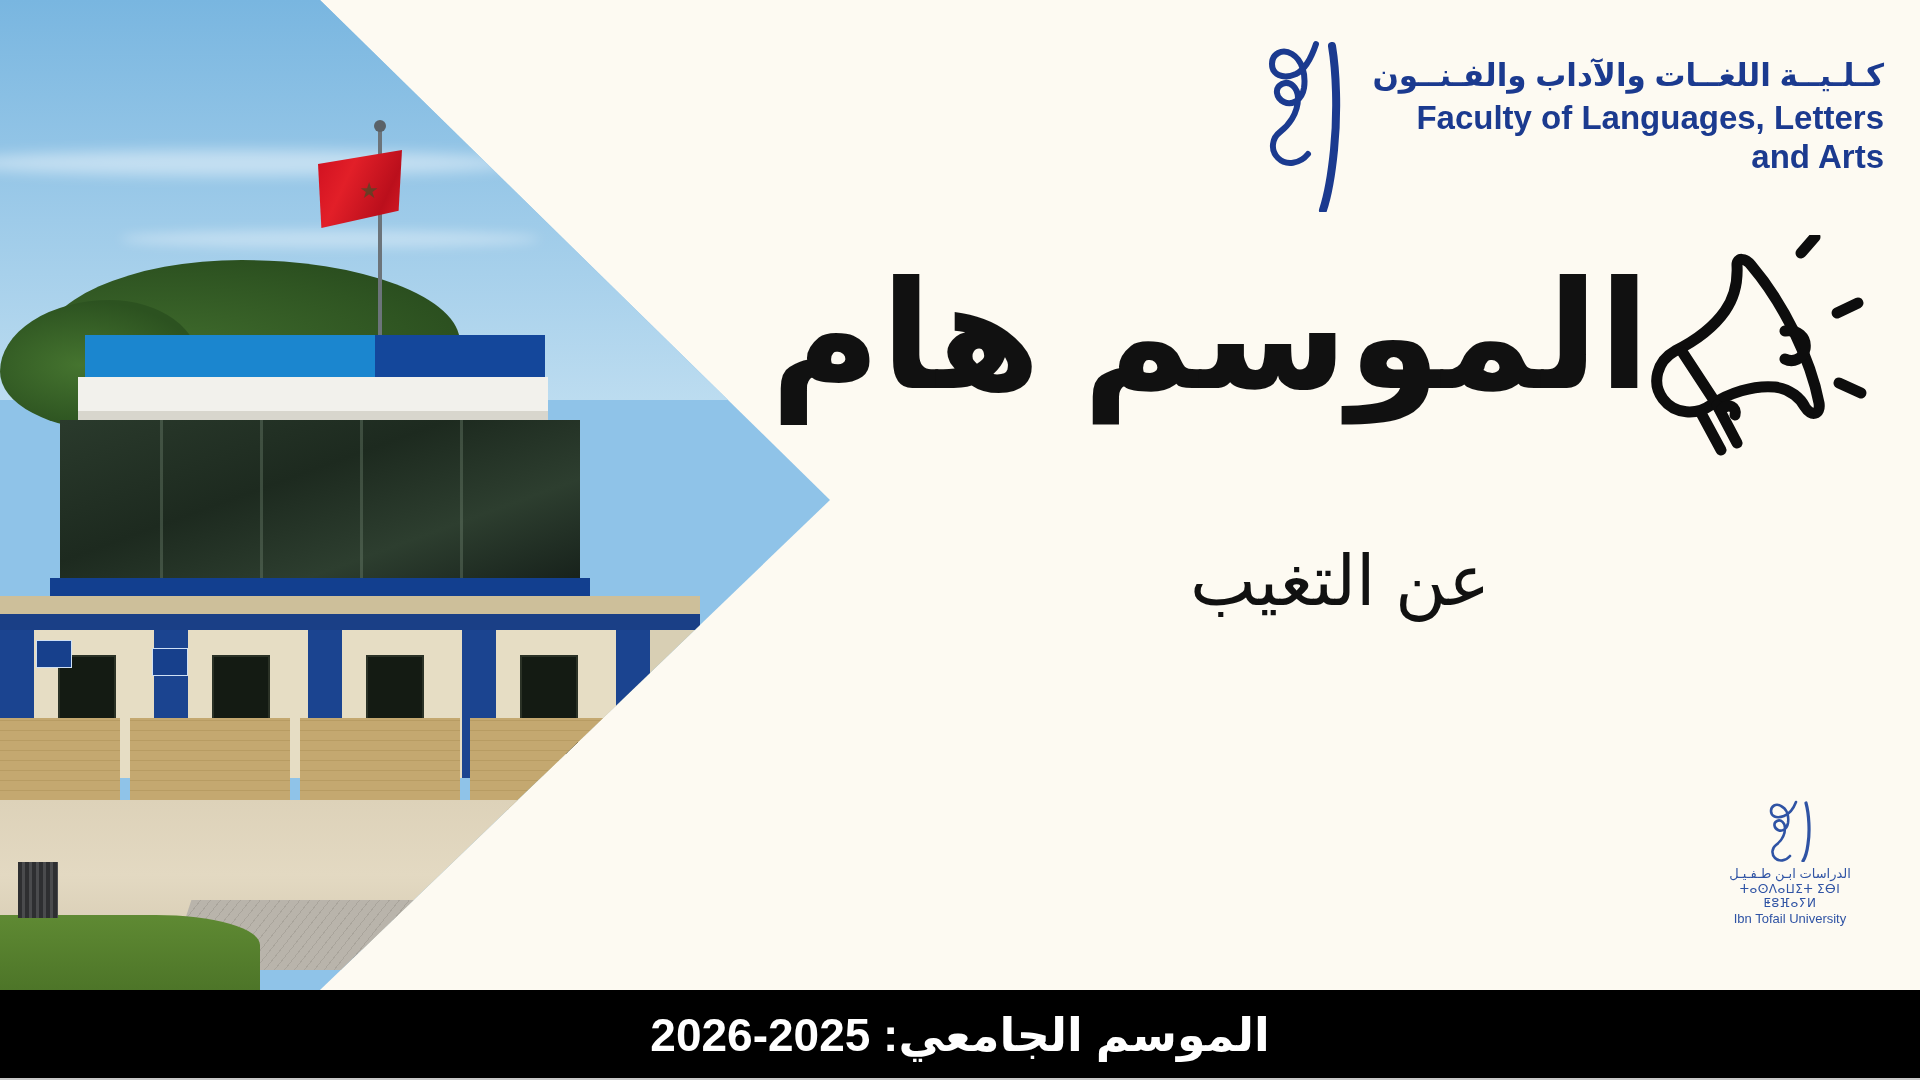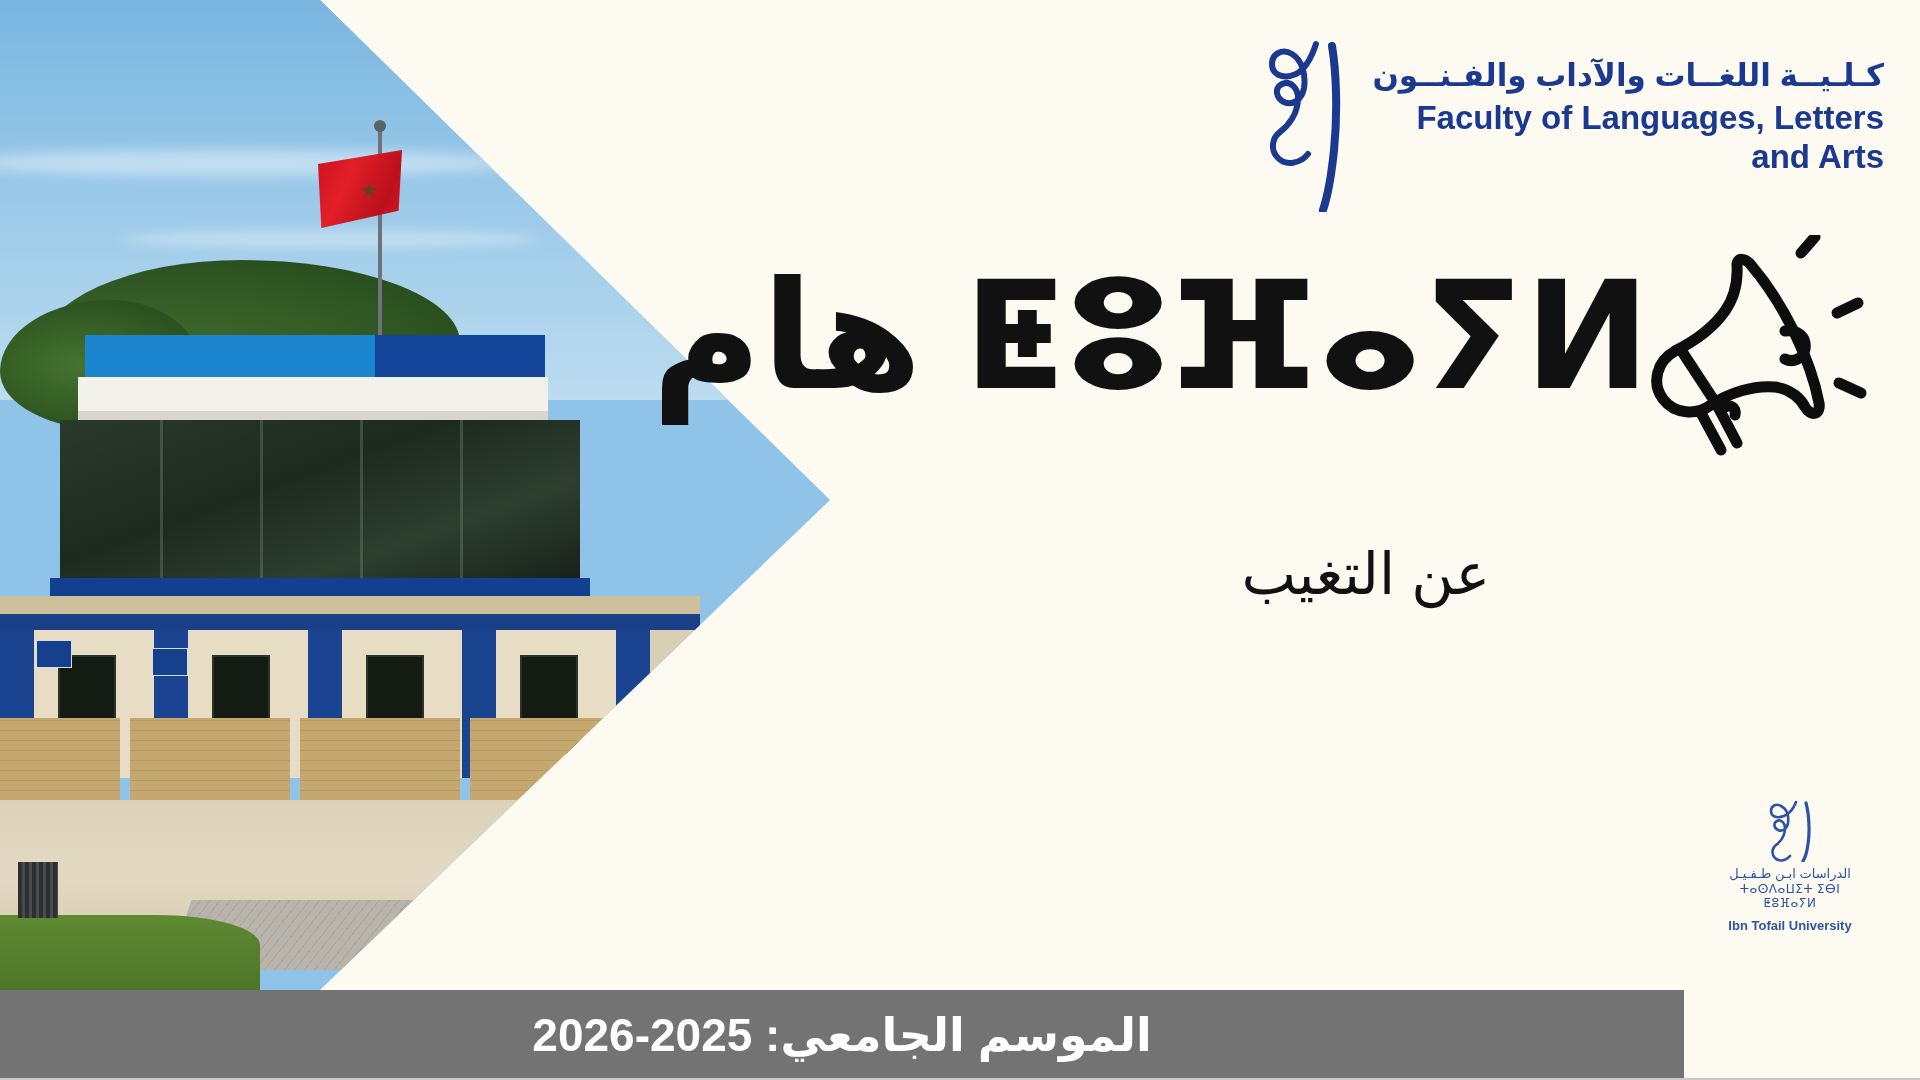--- a/index.html
+++ b/index.html
@@ -307,21 +307,21 @@
     color: #111111;
     direction: rtl;
     line-height: 1.08;
     white-space: nowrap;
     z-index: 3;
   }
   .sub-1 {
     position: absolute;
     right: 430px;
     top: 540px;
-    font-size: 58px;
+    font-size: 70px;
     font-weight: 400;
     color: #111111;
     direction: rtl;
     white-space: nowrap;
     z-index: 3;
   }
   .sub-2 {
     position: absolute;
     right: 310px;
     top: 725px;
@@ -359,32 +359,31 @@
     font-size: 12px;
     letter-spacing: 0.5px;
     direction: ltr;
     color: #2f53a4;
     margin-top: 1px;
   }
   .univ-en {
     font-size: 13px;
     direction: ltr;
     color: #2f53a4;
-    margin-top: 8px;
-    font-weight: bold;
+    margin-top: 1px;
   }
 
   
   .banner {
     position: absolute;
     left: 0;
     top: 990px;
-    width: 1684px;
+    width: 1920px;
     height: 90px;
-    background: #737373;
+    background: #000000;
     display: flex;
     align-items: center;
     justify-content: center;
     z-index: 5;
   }
   .banner-text {
     color: #ffffff;
     font-size: 46px;
     font-weight: 700;
     direction: rtl;
@@ -493,21 +492,21 @@
       <path d="M76 178 L96 215"></path>
       <path d="M92 170 L112 208"></path>
       <path d="M97 174 C104 168 112 172 110 180"></path>
       <path d="M160 96 C172 94 182 102 180 114 C178 124 168 128 160 124"></path>
       <path d="M176 18 L190 2"></path>
       <path d="M212 78 L233 68"></path>
       <path d="M214 148 L236 158"></path>
     </g>
   </svg>
 
-  <div class="headline">ⵟⵓⴼⴰⵢⵍ هام</div>
+  <div class="headline">الموسم هام</div>
   <div class="sub-1">عن التغيب</div>
 
   <div class="univ-logo">
     <svg class="univ-mark" viewBox="0 0 52 62" aria-hidden="true">
       <path d="M42 3 C45 14 46 32 44 44 C43 52 41 58 39 61" stroke="#2f53a4" stroke-width="3.2" fill="none" stroke-linecap="round"></path>
       <path d="M32 2 C29 10 25 14 20 16 C12 19 7 16 7 11 C7 6 12 3 17 6 C23 9 25 16 24 23
                C23 29 18 32 14 30 C10 28 9 23 13 21 C17 19 21 23 21 28
                C21 36 16 42 12 45 C8 48 7 54 11 58 C15 62 22 61 26 56" stroke="#2f53a4" stroke-width="2.6" fill="none" stroke-linecap="round" stroke-linejoin="round"></path>
     </svg>
     <div class="univ-ar">الدراسات ابـن طـفـيـل</div>

